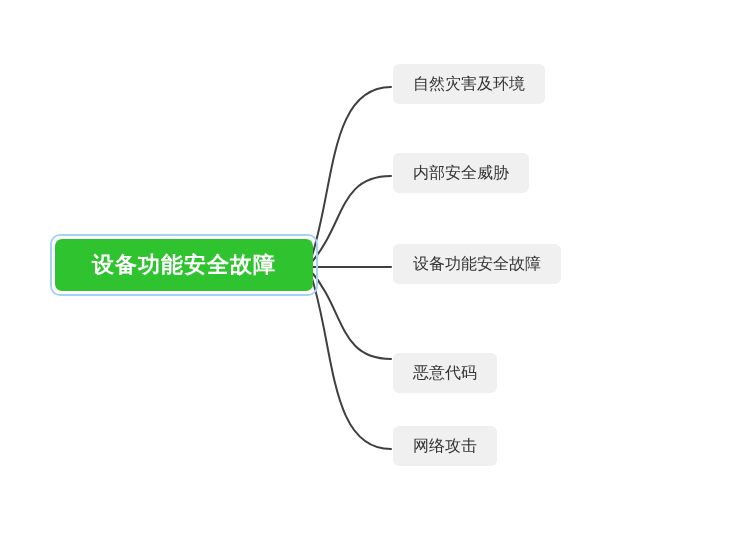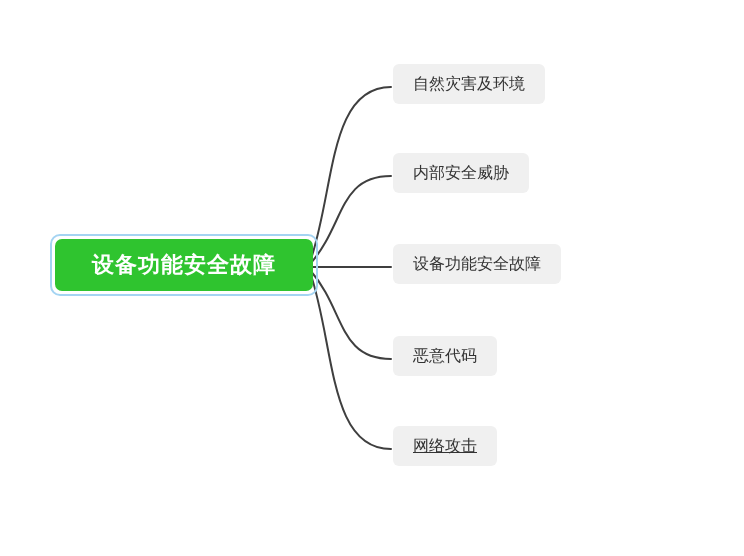--- a/index.html
+++ b/index.html
@@ -71,22 +71,22 @@
     color:var(--child-text);
     font-size:16px;
     border-radius:6px;
     padding:20px 20px;
     height:32px;
     left:393px;
   }
   .child-1{top:64px;}
   .child-2{top:153px;}
   .child-3{top:244px;}
-  .child-4{top:336px;}
-  .child-5{top:426px;text-decoration:underline;}
+  .child-4{top:353px;}
+  .child-5{top:426px;}
 </style>
 </head>
 <body>
 
 <div class="canvas">
 
   <svg class="connector-layer" viewBox="0 0 744 556" xmlns="http://www.w3.org/2000/svg">
     <path d="M 310 262 C 335 190, 328 87, 391 87"></path>
     <path d="M 310 264 C 345 225, 338 176, 391 176"></path>
     <path d="M 310 267 L 391 267"></path>

